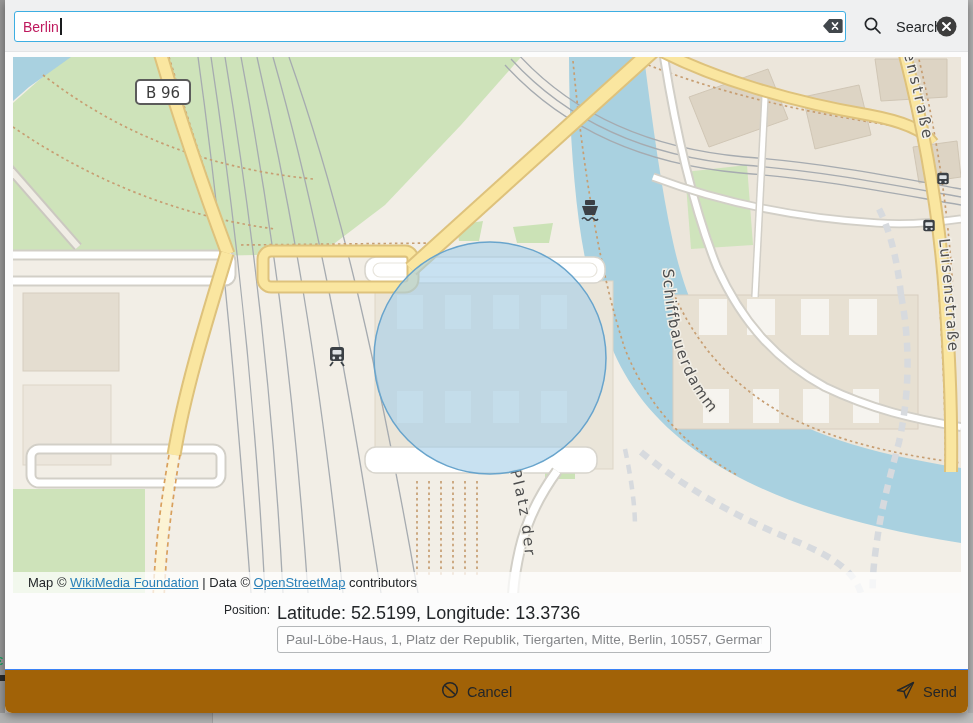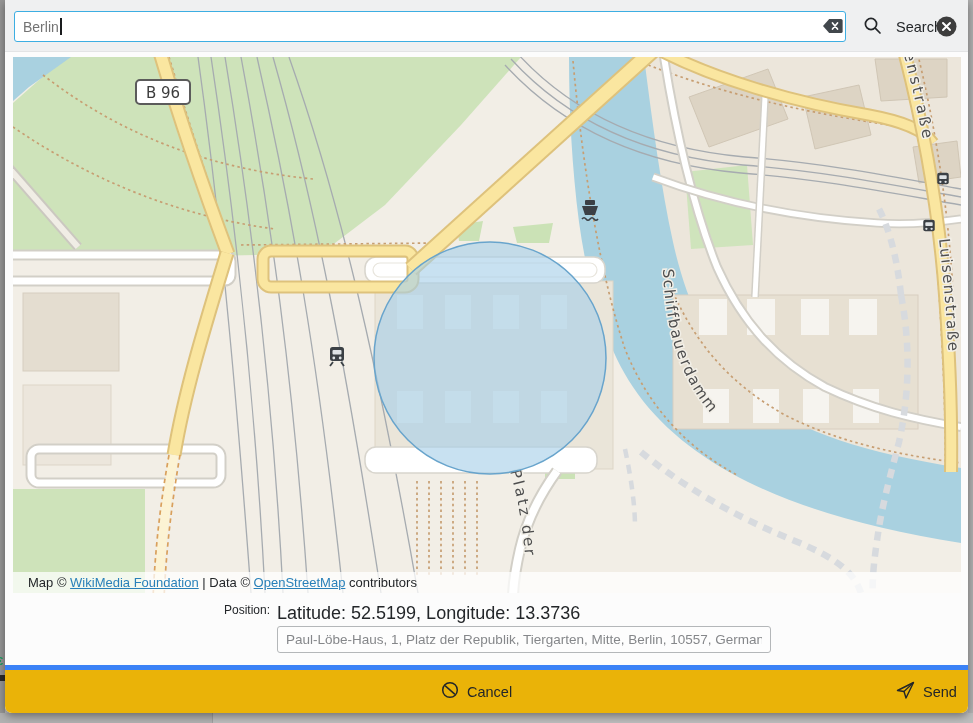--- a/index.html
+++ b/index.html
@@ -21,21 +21,21 @@
   .dialog{
     position:absolute;left:5px;top:0;width:963px;height:713px;
     background:#fcfcfc;border-radius:0 0 7px 7px;overflow:hidden;
     box-shadow:0 3px 9px rgba(0,0,0,.4);z-index:1;
   }
   
   .header{position:absolute;left:0;top:0;width:100%;height:51px;background:#eff0f1;border-bottom:1px solid #e3e4e5;}
   .search-input{
     position:absolute;left:9px;top:11px;width:832px;height:31px;box-sizing:border-box;
     background:#fff;border:1.5px solid #3daee2;border-radius:3px;
-    font-family:"Liberation Sans","DejaVu Sans",sans-serif;font-size:14px;color:#737373;
+    font-family:"Liberation Sans","DejaVu Sans",sans-serif;font-size:14px;color:#be185d;
     padding:0 30px 0 8px;outline:none;
   }
   .caret{position:absolute;left:55px;top:18px;width:1.5px;height:17px;background:#1a1c1e;}
   .clear-btn{position:absolute;left:817px;top:18px;width:22px;height:16px;cursor:pointer;}
   .search-btn{
     position:absolute;left:852px;top:13px;height:27px;display:flex;align-items:center;gap:14px;
     background:none;border:none;font-size:14.5px;color:#232629;cursor:pointer;
     font-family:"Liberation Sans","DejaVu Sans",sans-serif;
   }
   .close-btn{position:absolute;left:931px;top:16px;width:21px;height:21px;background:none;border:none;padding:0;cursor:pointer;}
@@ -58,21 +58,21 @@
   .desc-input{
     position:absolute;left:272px;top:626px;width:494px;height:27px;box-sizing:border-box;
     border:1px solid #b4b7b9;border-radius:3px;background:#fdfdfd;
     font-family:"Liberation Sans","DejaVu Sans",sans-serif;font-size:13.5px;color:#85878a;
     padding:0 8px;outline:none;
   }
 
   
   .footer{
     position:absolute;left:0;bottom:0;width:100%;height:43px;
-    background:#eab308;border-top:5px solid #3b82f6;
+    background:#a16207;border-top:1px solid #3b82f6;
   }
   .footer-btn{
     position:absolute;top:7px;height:29px;display:flex;align-items:center;gap:8px;
     background:none;border:none;font-size:14.5px;color:#232629;cursor:pointer;
     font-family:"Liberation Sans","DejaVu Sans",sans-serif;
   }
   .cancel-btn{left:430px;}
   .send-btn{left:885px;}
 
   

